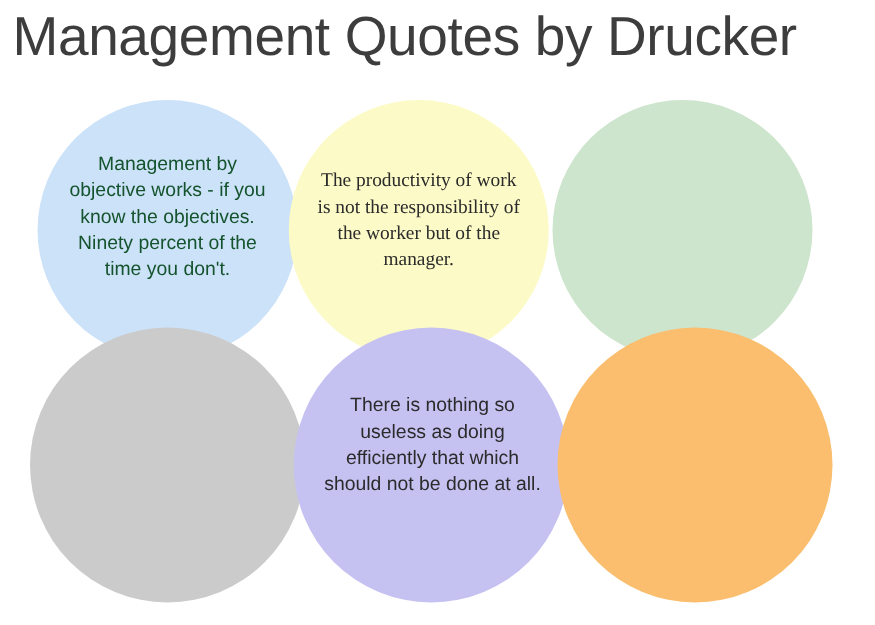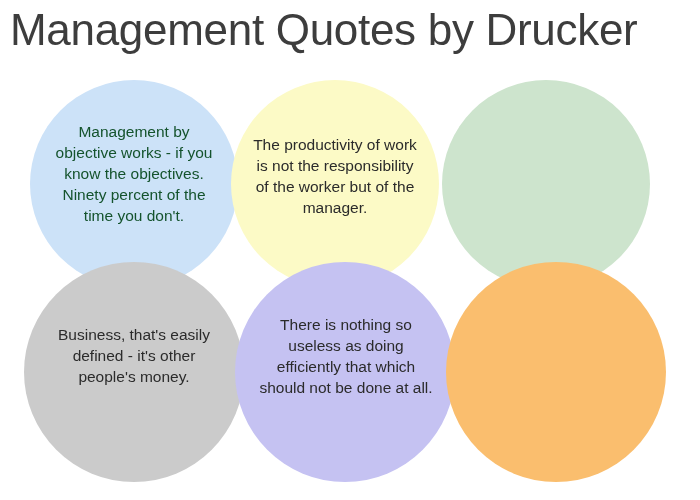--- a/index.html
+++ b/index.html
@@ -65,17 +65,16 @@
       <circle class="venn-circle" id="c0" cx="134" cy="184" r="104" fill="#cce2f8"></circle>
       <circle class="venn-circle" id="c1" cx="335" cy="184" r="104" fill="#fcfac6"></circle>
       <circle class="venn-circle" id="c2" cx="546" cy="184" r="104" fill="#cde4cd"></circle>
       <circle class="venn-circle" id="c3" cx="134" cy="372" r="110" fill="#cbcbcb"></circle>
       <circle class="venn-circle" id="c4" cx="345" cy="372" r="110" fill="#c5c2f2"></circle>
       <circle class="venn-circle" id="c5" cx="556" cy="372" r="110" fill="#fabe6e"></circle>
     </g>
   </svg>
 
   <div class="bubble-text" id="t0" style="left: 48px; top: 121px; width: 172px; color: #14532d;">Management by objective works - if you know the objectives. Ninety percent of the time you don't.</div>
-  <div class="bubble-text" id="t1" style="left: 252px; top: 134px; width: 166px; color: rgb(43, 43, 43);">The productivity of work is not the responsibility of the worker but of the manager.</div>
-  <div class="bubble-text" id="t3" style="left: 48px; top: 324px; width: 172px; color: rgb(43, 43, 43);">Business, that's easily defined - it's other people's money.</div>
+  <div class="bubble-text" id="t1" style="left: 252px; top: 134px; width: 166px; color: rgb(43, 43, 43); font-family: Liberation Serif, serif;">The productivity of work is not the responsibility of the worker but of the manager.</div>
   <div class="bubble-text" id="t4" style="left: 257px; top: 314px; width: 178px; color: rgb(43, 43, 43);">There is nothing so useless as doing efficiently that which should not be done at all.</div>
 
 </div>
 
 </body></html>

